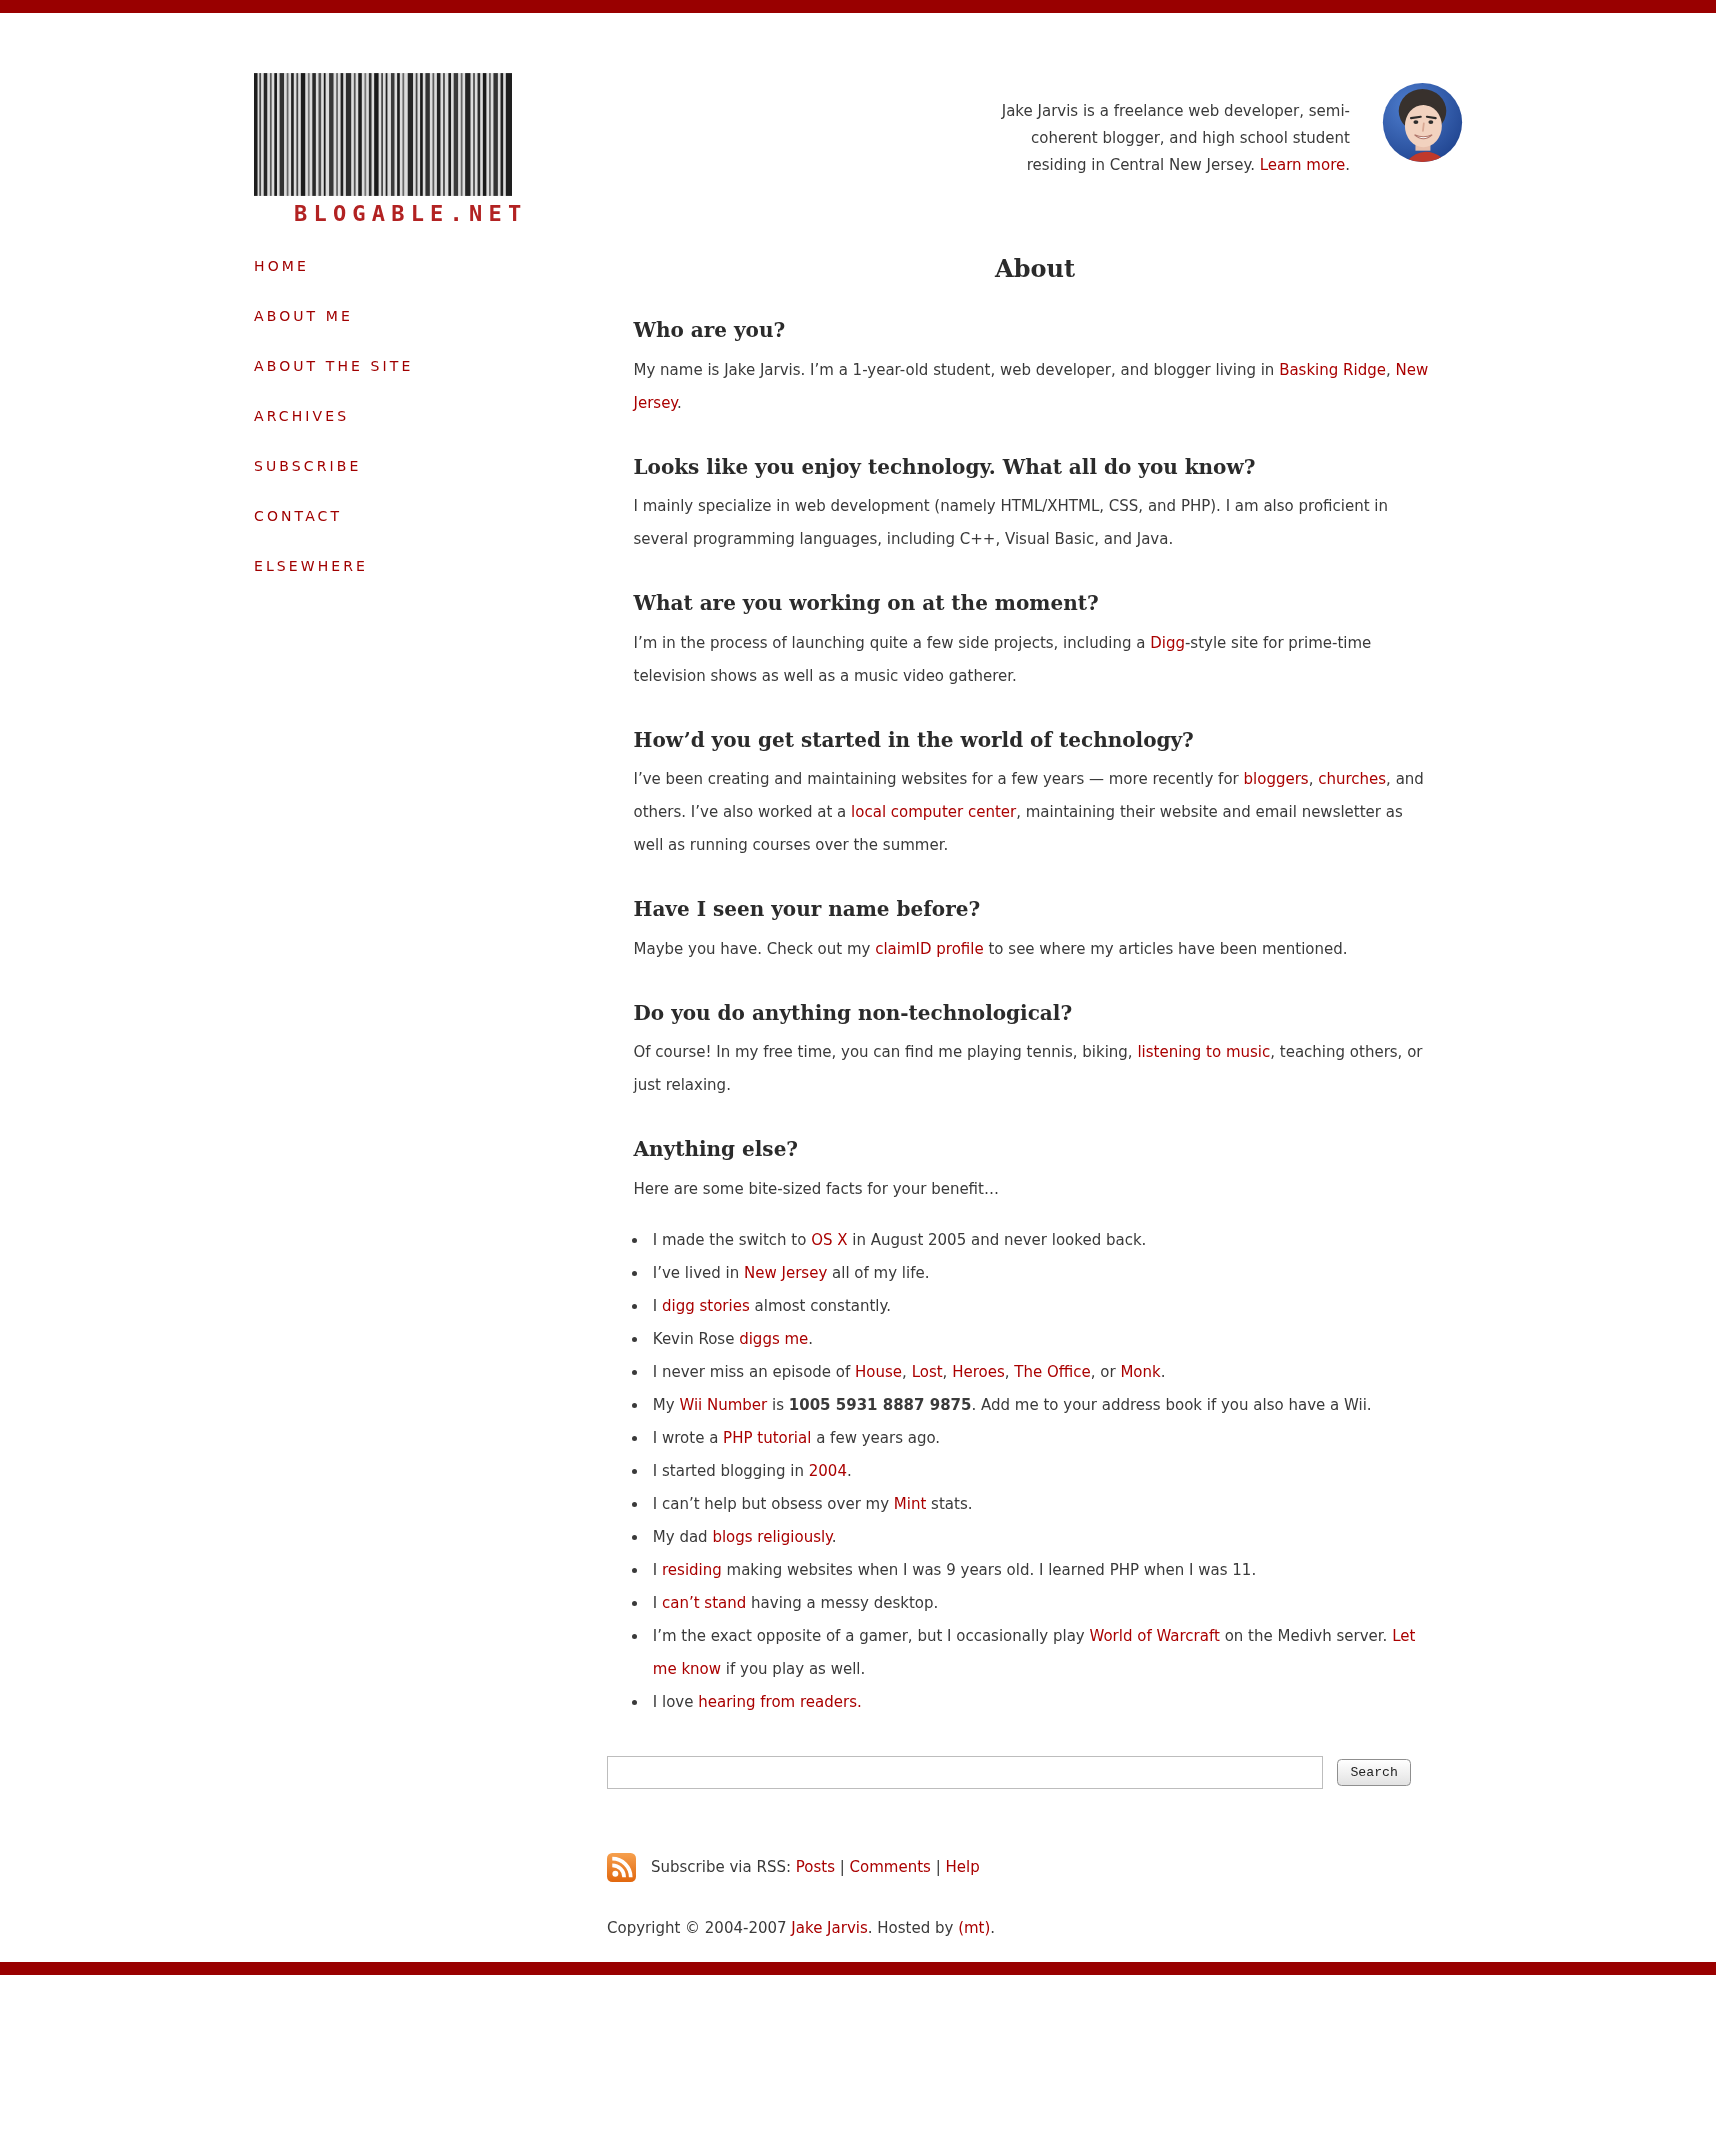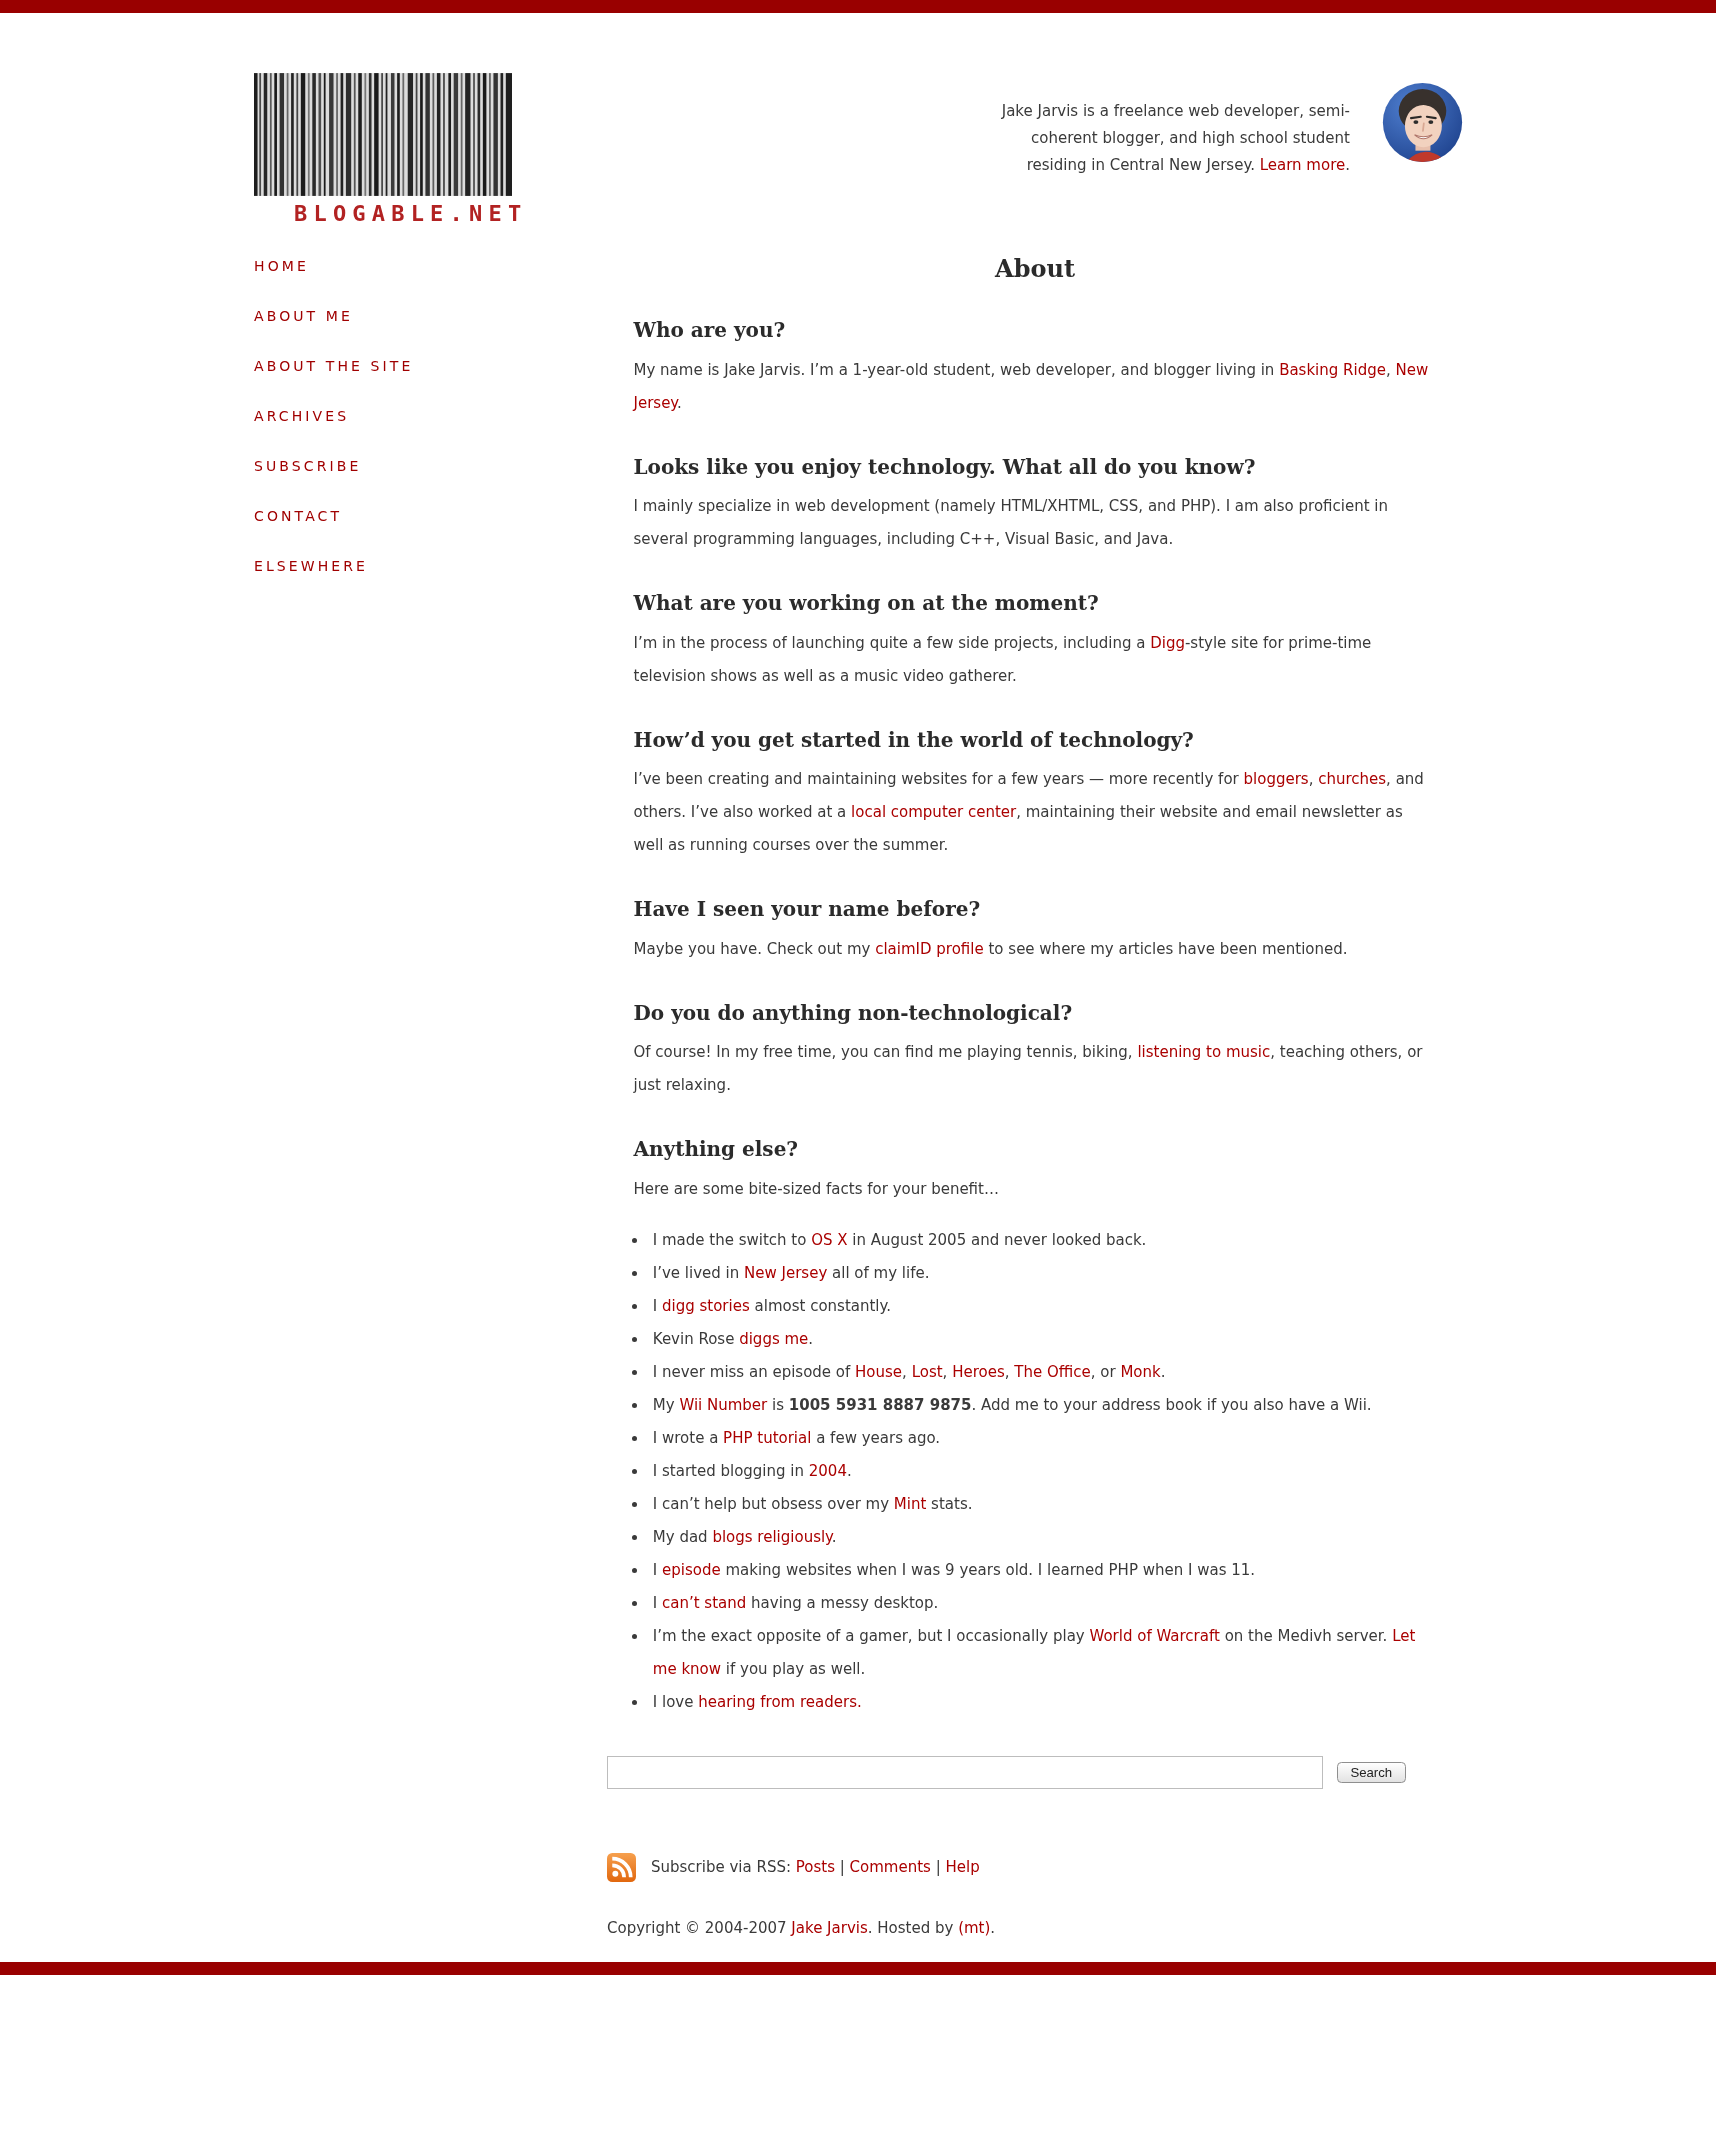--- a/index.html
+++ b/index.html
@@ -56,24 +56,24 @@
   .facts{margin:17.6px 0 0;padding-left:14px;font-size:15px;line-height:33px;}
   .facts li{padding-left:5.3px;}
 
   
   .search-row{margin-top:37px;display:flex;align-items:center;gap:14px;}
   .search-input{
     width:716px;height:33px;border:0.9px solid #bdbdbd;background:#fff;
     font-size:14px;padding:0 7px;font-family:inherit;
   }
   .search-btn{
-    height:21px;padding:0 12.4px;font-size:13.2px;color:#222;
+    height:27px;padding:0 12.4px;font-size:13.2px;color:#222;
     border:0.9px solid #8f8f8f;border-radius:4.4px;
     background:linear-gradient(#ffffff,#e2e2e2);
-    font-family:Liberation Sans, sans-serif;cursor:pointer;
+    font-family:Liberation Mono, monospace;cursor:pointer;
   }
   .rss-row{margin-top:64px;display:flex;align-items:center;gap:15px;font-size:15px;}
   .rss-icon{display:block;width:29px;height:29px;}
   .copyright{margin:37px 0 0;font-size:15px;}
   .footer-pad{height:25px;}
 </style>
 </head>
 <body>
 
 <div class="topbar"></div>
@@ -206,21 +206,21 @@
             <li><span>I made the switch to </span><a href="#" class="lnk">OS X</a><span> in August 2005 and never looked back.</span></li>
             <li><span>I’ve lived in </span><a href="#" class="lnk">New Jersey</a><span> all of my life.</span></li>
             <li><span>I </span><a href="#" class="lnk">digg stories</a><span> almost constantly.</span></li>
             <li><span>Kevin Rose </span><a href="#" class="lnk">diggs me</a><span>.</span></li>
             <li><span>I never miss an episode of </span><a href="#" class="lnk">House</a><span>, </span><a href="#" class="lnk">Lost</a><span>, </span><a href="#" class="lnk">Heroes</a><span>, </span><a href="#" class="lnk">The Office</a><span>, or </span><a href="#" class="lnk">Monk</a><span>.</span></li>
             <li><span>My </span><a href="#" class="lnk">Wii Number</a><span> is </span><span style="font-weight: bold;">1005 5931 8887 9875</span><span>. Add me to your address book if you also have a Wii.</span></li>
             <li><span>I wrote a </span><a href="#" class="lnk">PHP tutorial</a><span> a few years ago.</span></li>
             <li><span>I started blogging in </span><a href="#" class="lnk">2004</a><span>.</span></li>
             <li><span>I can’t help but obsess over my </span><a href="#" class="lnk">Mint</a><span> stats.</span></li>
             <li><span>My dad </span><a href="#" class="lnk">blogs religiously</a><span>.</span></li>
-            <li><span>I </span><a href="#" class="lnk">episode</a><span> making websites when I was 9 years old. I learned PHP when I was 11.</span></li>
+            <li><span>I </span><a href="#" class="lnk">residing</a><span> making websites when I was 9 years old. I learned PHP when I was 11.</span></li>
             <li><span>I </span><a href="#" class="lnk">can’t stand</a><span> having a messy desktop.</span></li>
             <li><span>I’m the exact opposite of a gamer, but I occasionally play </span><a href="#" class="lnk">World of Warcraft</a><span> on the Medivh server. </span><a href="#" class="lnk">Let me know</a><span> if you play as well.</span></li>
             <li><span>I love </span><a href="#" class="lnk">hearing from readers.</a></li>
           </ul>
       </div>
 
       <div class="search-row">
         <input type="text" class="search-input" value="" style="">
         <button class="search-btn">Search</button>
       </div>

